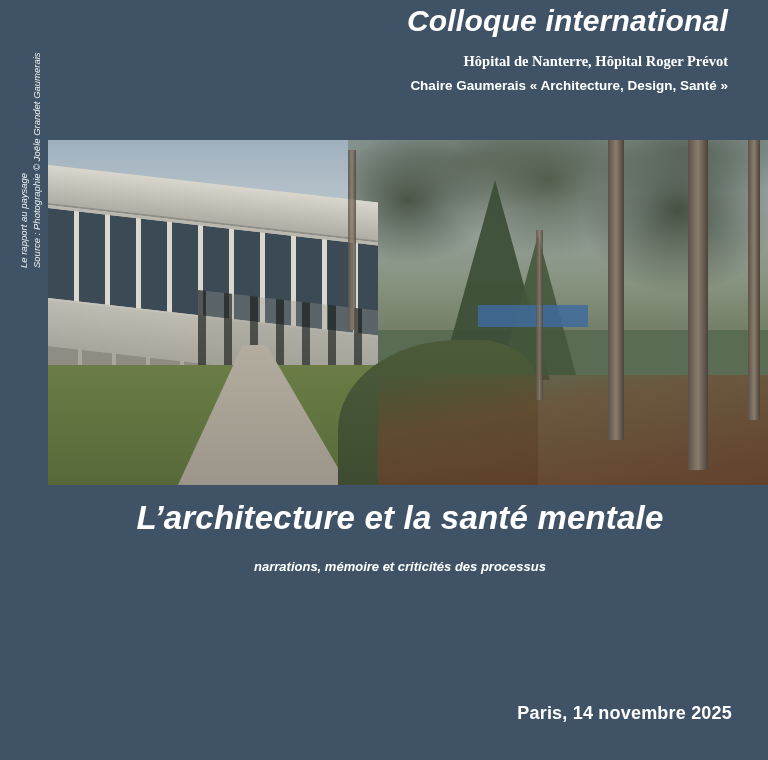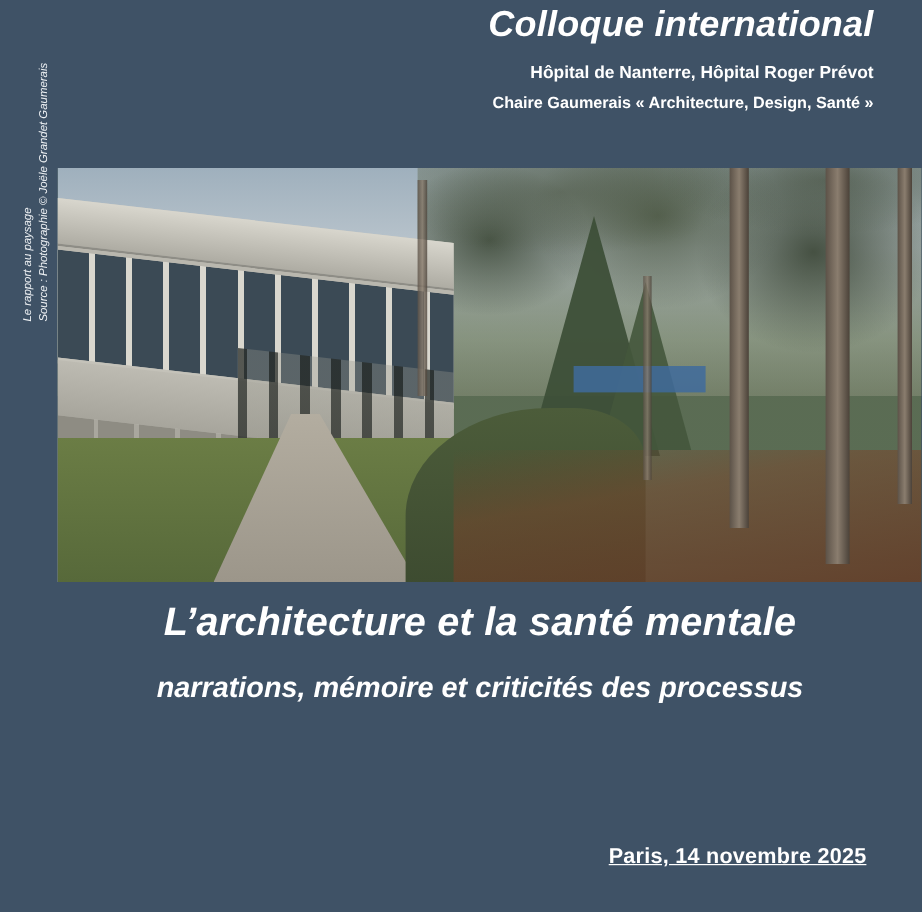--- a/index.html
+++ b/index.html
@@ -35,20 +35,21 @@
     font-weight: bold;
     letter-spacing: 0.2px;
     line-height: 1.1;
     margin: 0 0 16px 0;
   }
   .header-sub1 {
     font-size: 14.5px;
     font-weight: bold;
     line-height: 1.2;
     margin: 0 0 8px 0;
+    font-family: Liberation Serif, serif;
   }
   .header-sub2 {
     font-size: 13.5px;
     font-weight: bold;
     line-height: 1.2;
     margin: 0;
   }
 
   
   .photo-wrap {
@@ -231,36 +232,35 @@
     letter-spacing: 0.2px;
   }
   .subtitle-1 {
     font-size: 19px;
     font-weight: bold;
     font-style: italic;
     margin: 0 0 6px 0;
     line-height: 1.35;
   }
   .subtitle-2 {
-    font-size: 24px;
+    font-size: 13px;
     font-weight: bold;
     font-style: italic;
     margin: 0;
     line-height: 1.35;
   }
 
   
   .footer {
     position: absolute;
-    right: 46px;
+    right: 36px;
     bottom: 36px;
     font-size: 18px;
     font-weight: bold;
     letter-spacing: 0.2px;
-    text-decoration: underline;
   }
 </style>
 </head>
 <body>
 
 <div class="poster">
 
   <div class="header">
     <h1 class="header-title">Colloque international</h1>
     <p class="header-sub1">Hôpital de Nanterre, Hôpital Roger Prévot</p>

